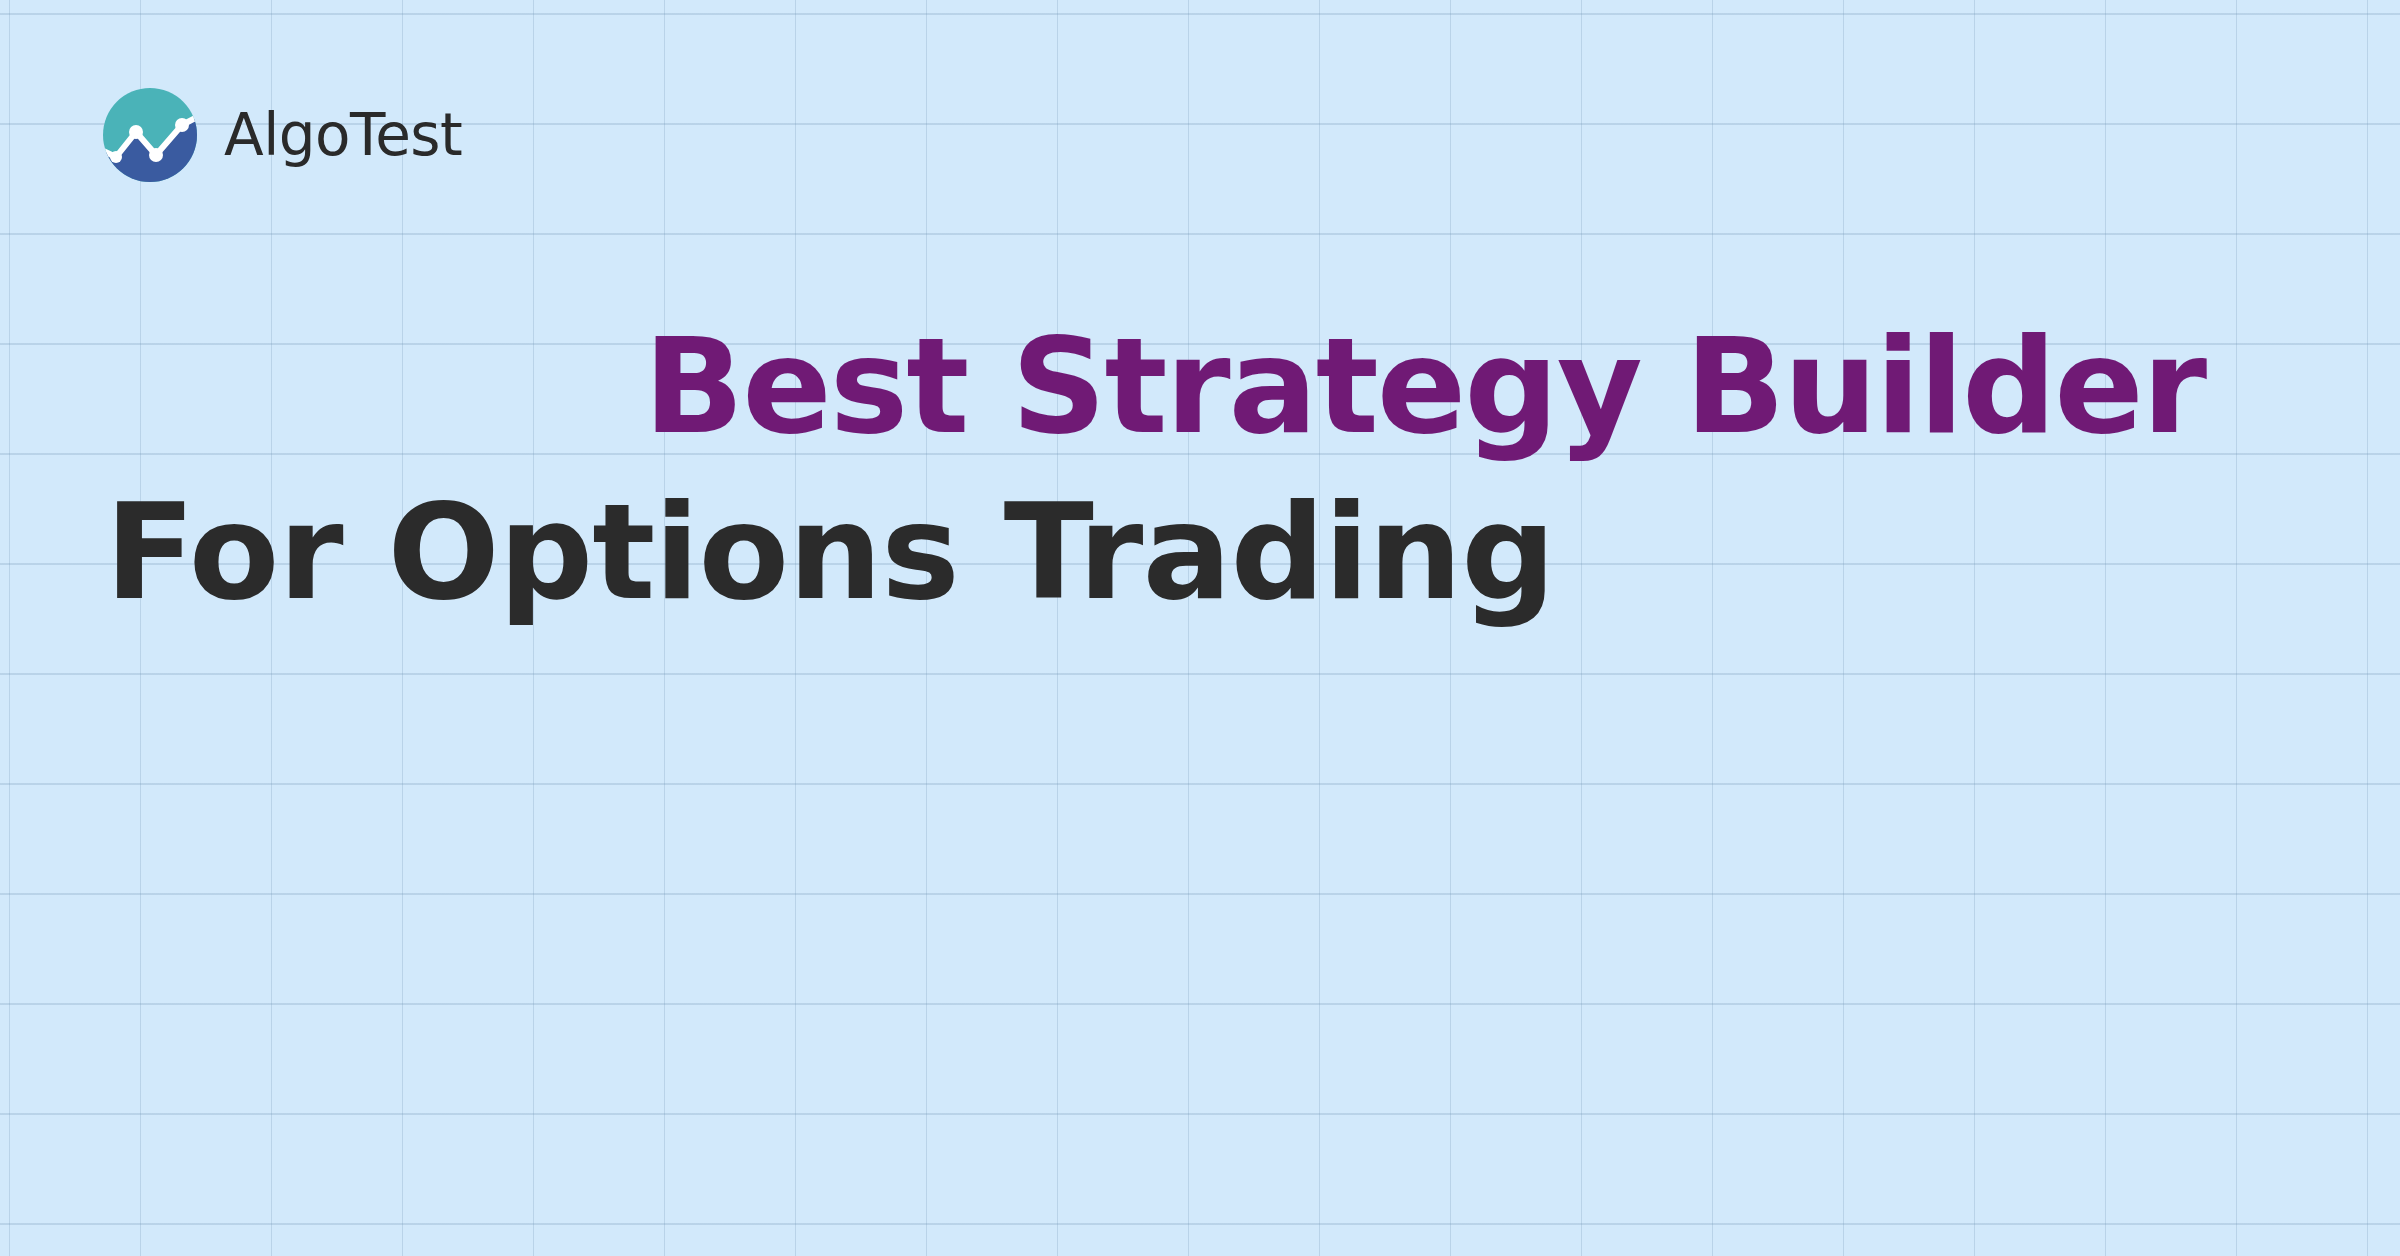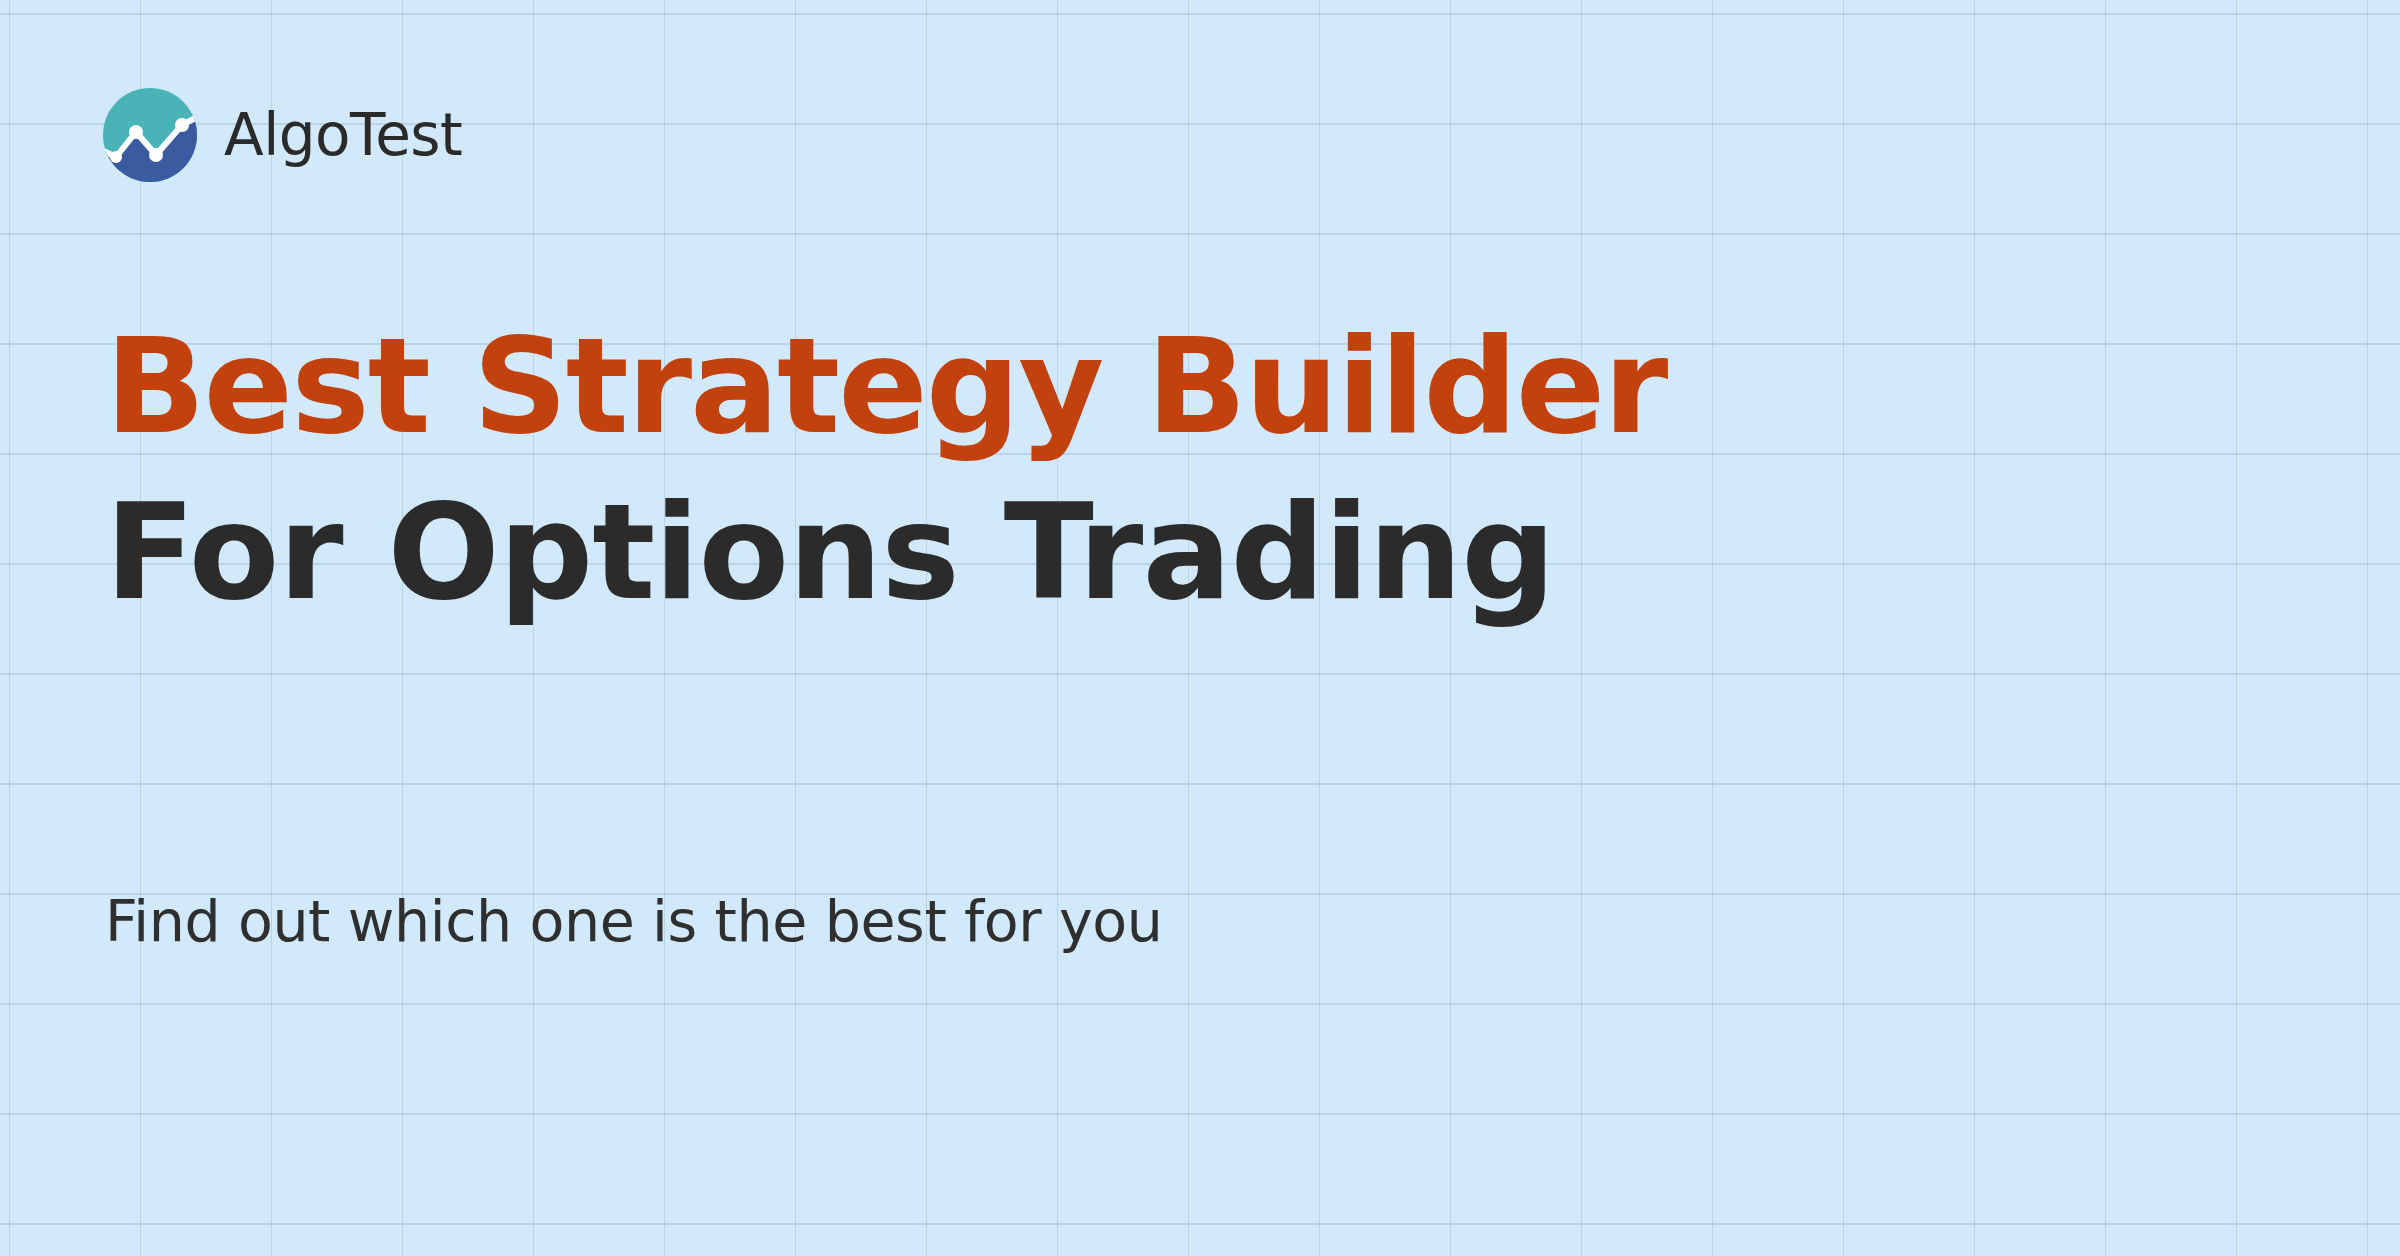--- a/index.html
+++ b/index.html
@@ -72,23 +72,24 @@
     left: 105px;
     top: 320px;
     width: 2100px;
   }
   .headline-bold {
     font-family: "DejaVu Sans", sans-serif;
     font-size: 132px;
     font-weight: 700;
     letter-spacing: -2px;
     line-height: 1.0;
-    color: #c2410c;
+    color: #701a75;
     white-space: nowrap;
     margin: 0;
+    text-align: right;
   }
   .headline-light {
     font-family: "DejaVu Sans", sans-serif;
     font-size: 132px;
     font-weight: 700;
     letter-spacing: -1px;
     line-height: 1.0;
     color: #2b2b2b;
     white-space: nowrap;
     margin: 0;
@@ -140,16 +141,15 @@
         </g>
       </svg>
       <span class="brand-name">AlgoTest</span>
     </div>
 
     <div class="headline-block">
       <h1 class="headline-bold">Best Strategy Builder</h1>
       <h2 class="headline-light">For Options Trading</h2>
     </div>
 
-    <p class="subhead">Find out which one is the best for you</p>
 
   </div>
 </div>
 
 </body></html>

